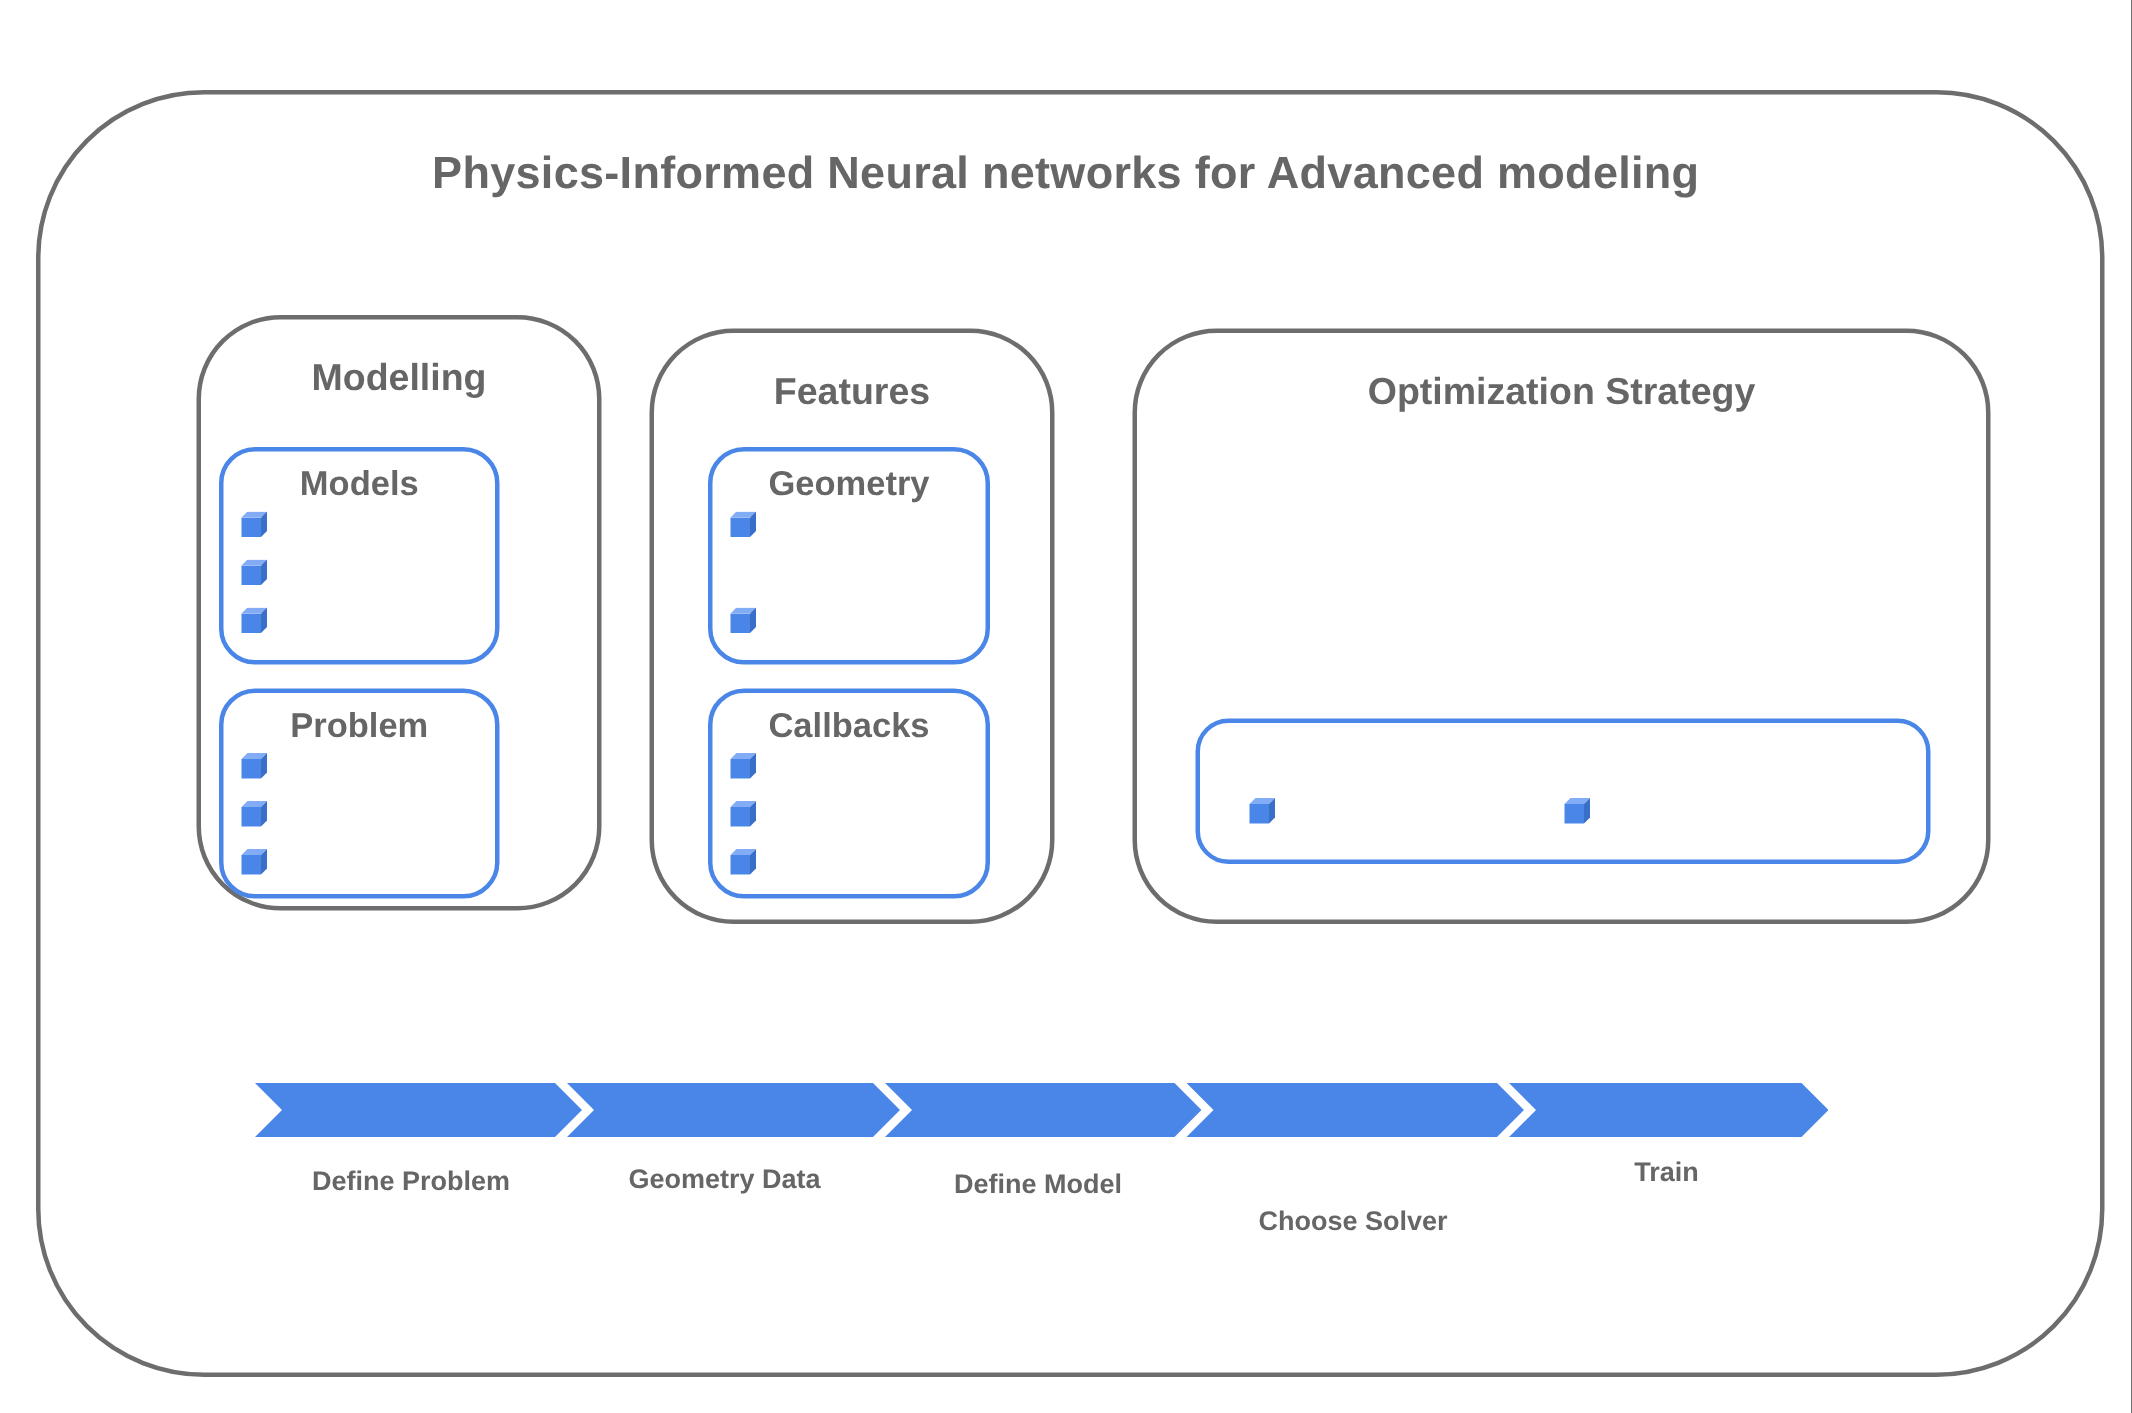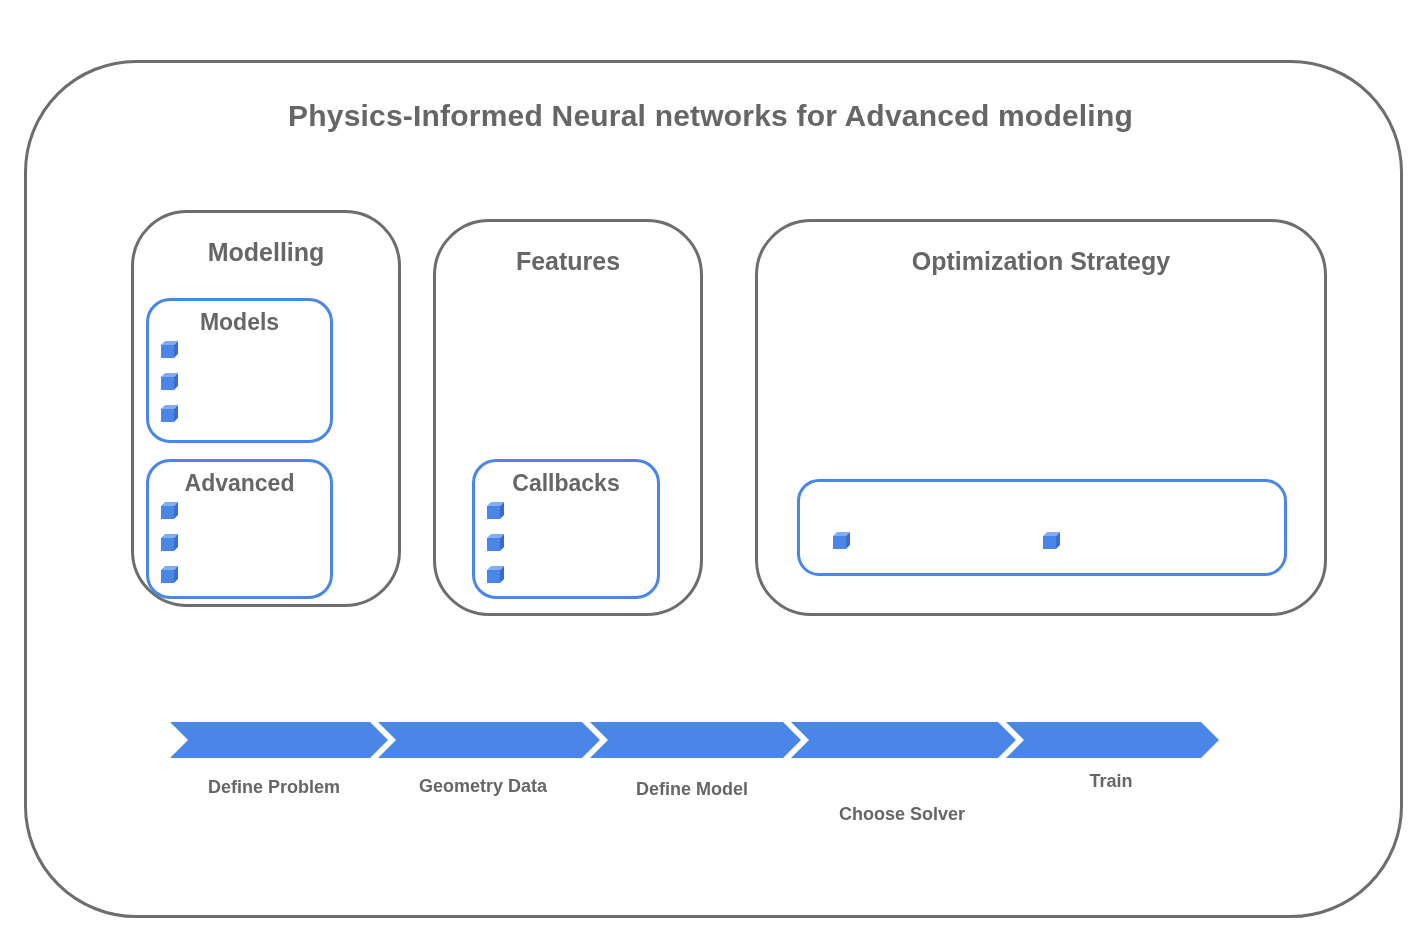--- a/index.html
+++ b/index.html
@@ -86,31 +86,38 @@
   </section>
   <div class="bluebox box-models">
     <div class="box-title">Models</div>
     <div class="cubes-v">
         <span class="cube"></span>
         <span class="cube"></span>
         <span class="cube"></span>
       </div>
   </div>
   <div class="bluebox box-problems">
-    <div class="box-title">Advanced</div>
+    <div class="box-title">Problem</div>
     <div class="cubes-v">
         <span class="cube"></span>
         <span class="cube"></span>
         <span class="cube"></span>
       </div>
   </div>
 
   <section class="group group-features">
     <div class="group-title">Features</div>
   </section>
+  <div class="bluebox box-geometry">
+    <div class="box-title">Geometry</div>
+    <div class="cubes-v count-2">
+        <span class="cube"></span>
+        <span class="cube"></span>
+      </div>
+  </div>
   <div class="bluebox box-callbacks">
     <div class="box-title">Callbacks</div>
     <div class="cubes-v">
         <span class="cube"></span>
         <span class="cube"></span>
         <span class="cube"></span>
       </div>
   </div>
 
   <section class="group group-optimization">

